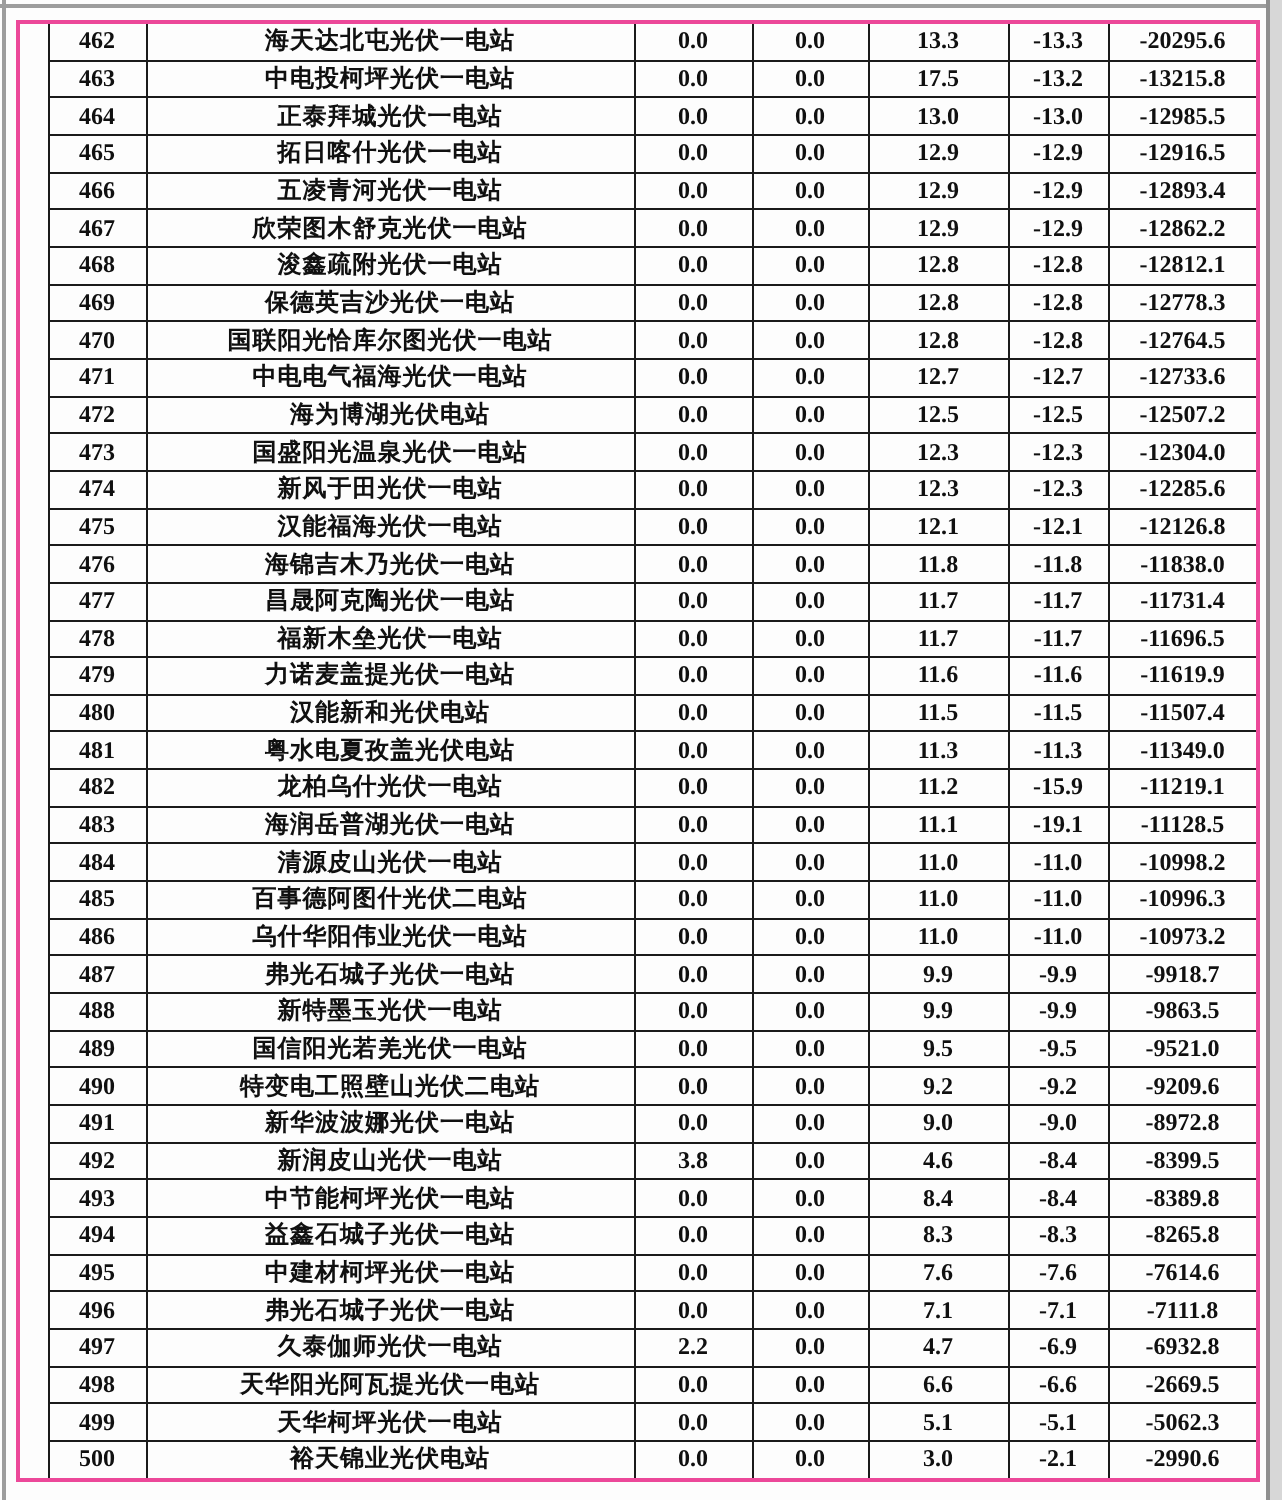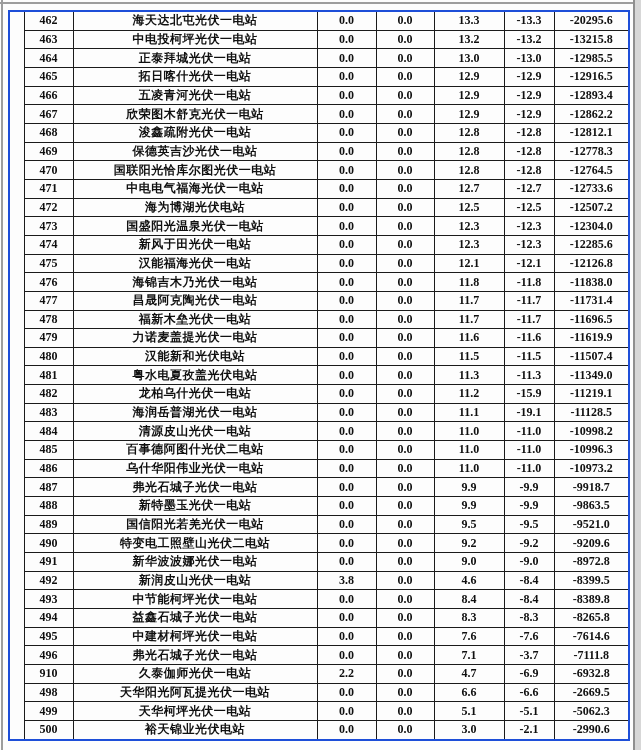--- a/index.html
+++ b/index.html
@@ -33,21 +33,21 @@
     position: absolute; left: 635px; top: 0;
     width: 6px; height: 750px;
     background: #d7d7d7;
   }
   table.station-table {
     position: absolute;
     left: 8px; top: 10px;
     width: 620px;
     border-collapse: collapse;
     table-layout: fixed;
-    border: 2px solid #1d4ed8;
+    border: 2px solid #ec4899;
   }
   table.station-table td {
     border: 1px solid #1b1b1b;
     height: 17.66px;
     padding: 0;
     text-align: center;
     vertical-align: middle;
     font-size: 12px;
     font-weight: bold;
     color: #101010;
@@ -86,21 +86,21 @@
     <td class="c-num">0.0</td>
     <td class="c-num">13.3</td>
     <td class="c-num">-13.3</td>
     <td class="c-num">-20295.6</td>
   </tr>
       <tr>
     <td class="c-idx">463</td>
     <td class="c-name">中电投柯坪光伏一电站</td>
     <td class="c-num">0.0</td>
     <td class="c-num">0.0</td>
-    <td class="c-num">13.2</td>
+    <td class="c-num">17.5</td>
     <td class="c-num">-13.2</td>
     <td class="c-num">-13215.8</td>
   </tr>
       <tr>
     <td class="c-idx">464</td>
     <td class="c-name">正泰拜城光伏一电站</td>
     <td class="c-num">0.0</td>
     <td class="c-num">0.0</td>
     <td class="c-num">13.0</td>
     <td class="c-num">-13.0</td>
@@ -384,25 +384,25 @@
     <td class="c-num">7.6</td>
     <td class="c-num">-7.6</td>
     <td class="c-num">-7614.6</td>
   </tr>
       <tr>
     <td class="c-idx">496</td>
     <td class="c-name">弗光石城子光伏一电站</td>
     <td class="c-num">0.0</td>
     <td class="c-num">0.0</td>
     <td class="c-num">7.1</td>
-    <td class="c-num">-3.7</td>
+    <td class="c-num">-7.1</td>
     <td class="c-num">-7111.8</td>
   </tr>
       <tr>
-    <td class="c-idx">910</td>
+    <td class="c-idx">497</td>
     <td class="c-name">久泰伽师光伏一电站</td>
     <td class="c-num">2.2</td>
     <td class="c-num">0.0</td>
     <td class="c-num">4.7</td>
     <td class="c-num">-6.9</td>
     <td class="c-num">-6932.8</td>
   </tr>
       <tr>
     <td class="c-idx">498</td>
     <td class="c-name">天华阳光阿瓦提光伏一电站</td>

